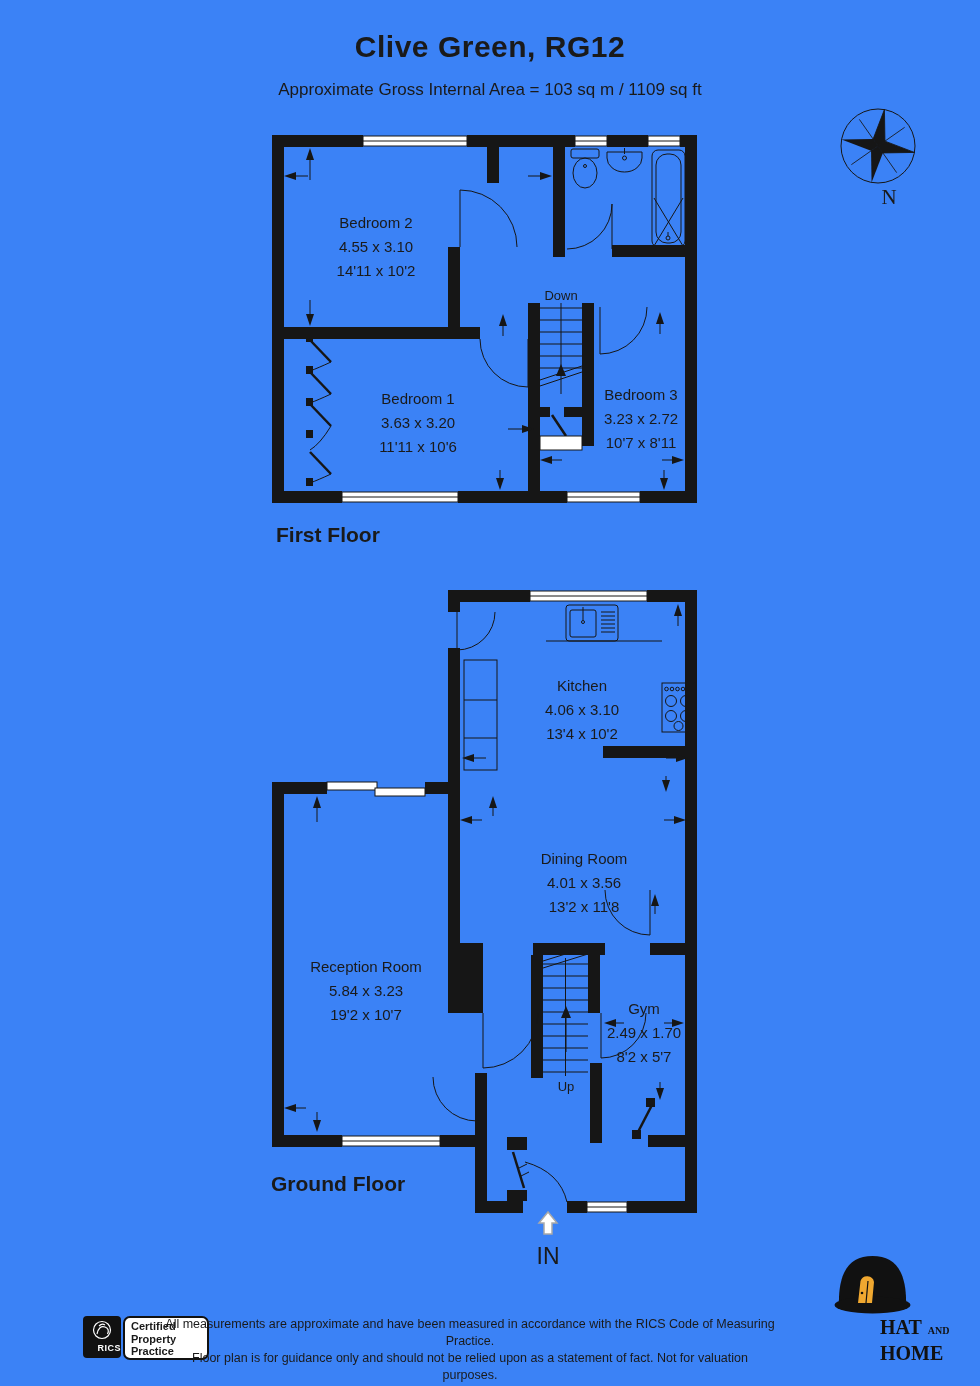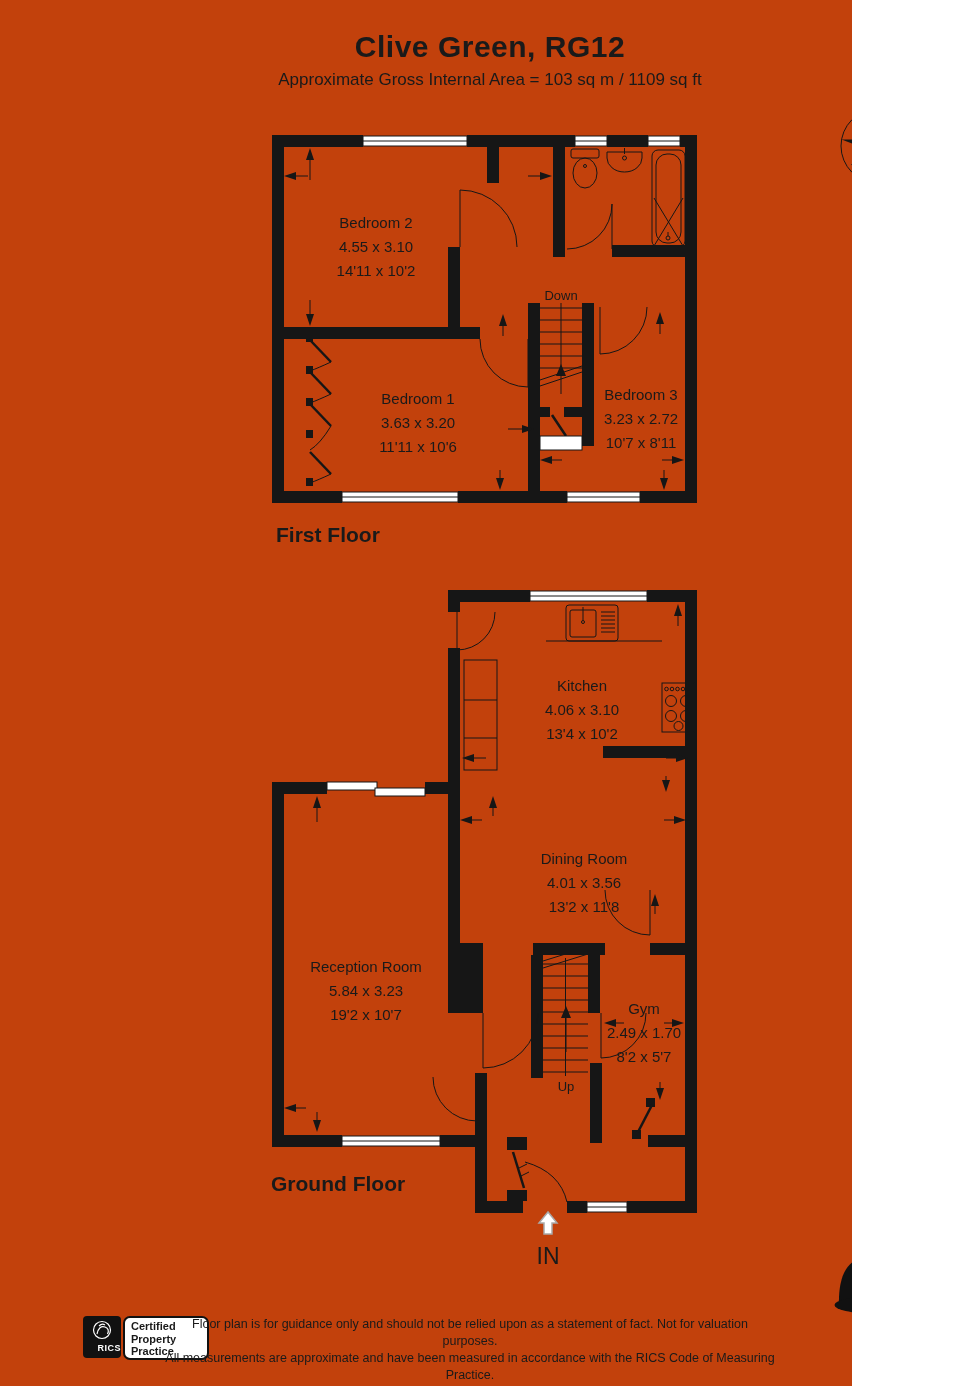--- a/index.html
+++ b/index.html
@@ -1,20 +1,20 @@
 <!DOCTYPE html>
 <html><head>
 <meta charset="utf-8">
 <style>
   html,body{margin:0;padding:0;background:#fff;}
-  .page{position:relative;width:852px;height:1386px;background:#c2410c;overflow:hidden;
+  .page{position:relative;width:980px;height:1386px;background:#3b82f6;overflow:hidden;
         font-family:"Liberation Sans",sans-serif;color:#1a1a1a;}
   .header{position:absolute;top:30px;left:0;width:980px;text-align:center;}
   .header h1{margin:0;font-size:30px;font-weight:bold;letter-spacing:.5px;}
-  .header .subtitle{margin-top:6px;font-size:17px;}
+  .header .subtitle{margin-top:16px;font-size:17px;}
   .plan-svg{position:absolute;top:0;left:0;}
   svg text{font-family:"Liberation Sans",sans-serif;fill:#1a1a1a;}
   svg .room-name,svg .room-dim{font-size:15px;text-anchor:middle;}
   svg .stair-label{font-size:13px;text-anchor:middle;}
   svg .floor-label{font-size:21px;font-weight:bold;}
   svg .in-label{font-size:23px;text-anchor:middle;}
   svg .compass-n{font-family:"Liberation Serif",serif;font-size:21px;text-anchor:middle;}
   .wall{fill:#161616;}
   .thin{stroke:#161616;stroke-width:1;fill:none;}
   .glass{fill:#fff;stroke:#161616;stroke-width:1;}
@@ -377,22 +377,22 @@
     <div class="rics-text">RICS</div>
   </div>
 
   <div class="cert-box">
     <div>Certified</div>
     <div>Property</div>
     <div>Practice</div>
   </div>
 
   <div class="disclaimer">
+    <div>All measurements are approximate and have been measured in accordance with the RICS Code of Measuring Practice.</div>
     <div>Floor plan is for guidance only and should not be relied upon as a statement of fact. Not for valuation purposes.</div>
-    <div>All measurements are approximate and have been measured in accordance with the RICS Code of Measuring Practice.</div>
     <div>Copyright of Hat and Home.</div>
   </div>
 
   <div class="brand-text">
     <div>
       <span class="big">HAT</span><span class="small">AND</span>
     </div>
     <div>
       <span class="big">HOME</span>
     </div>

